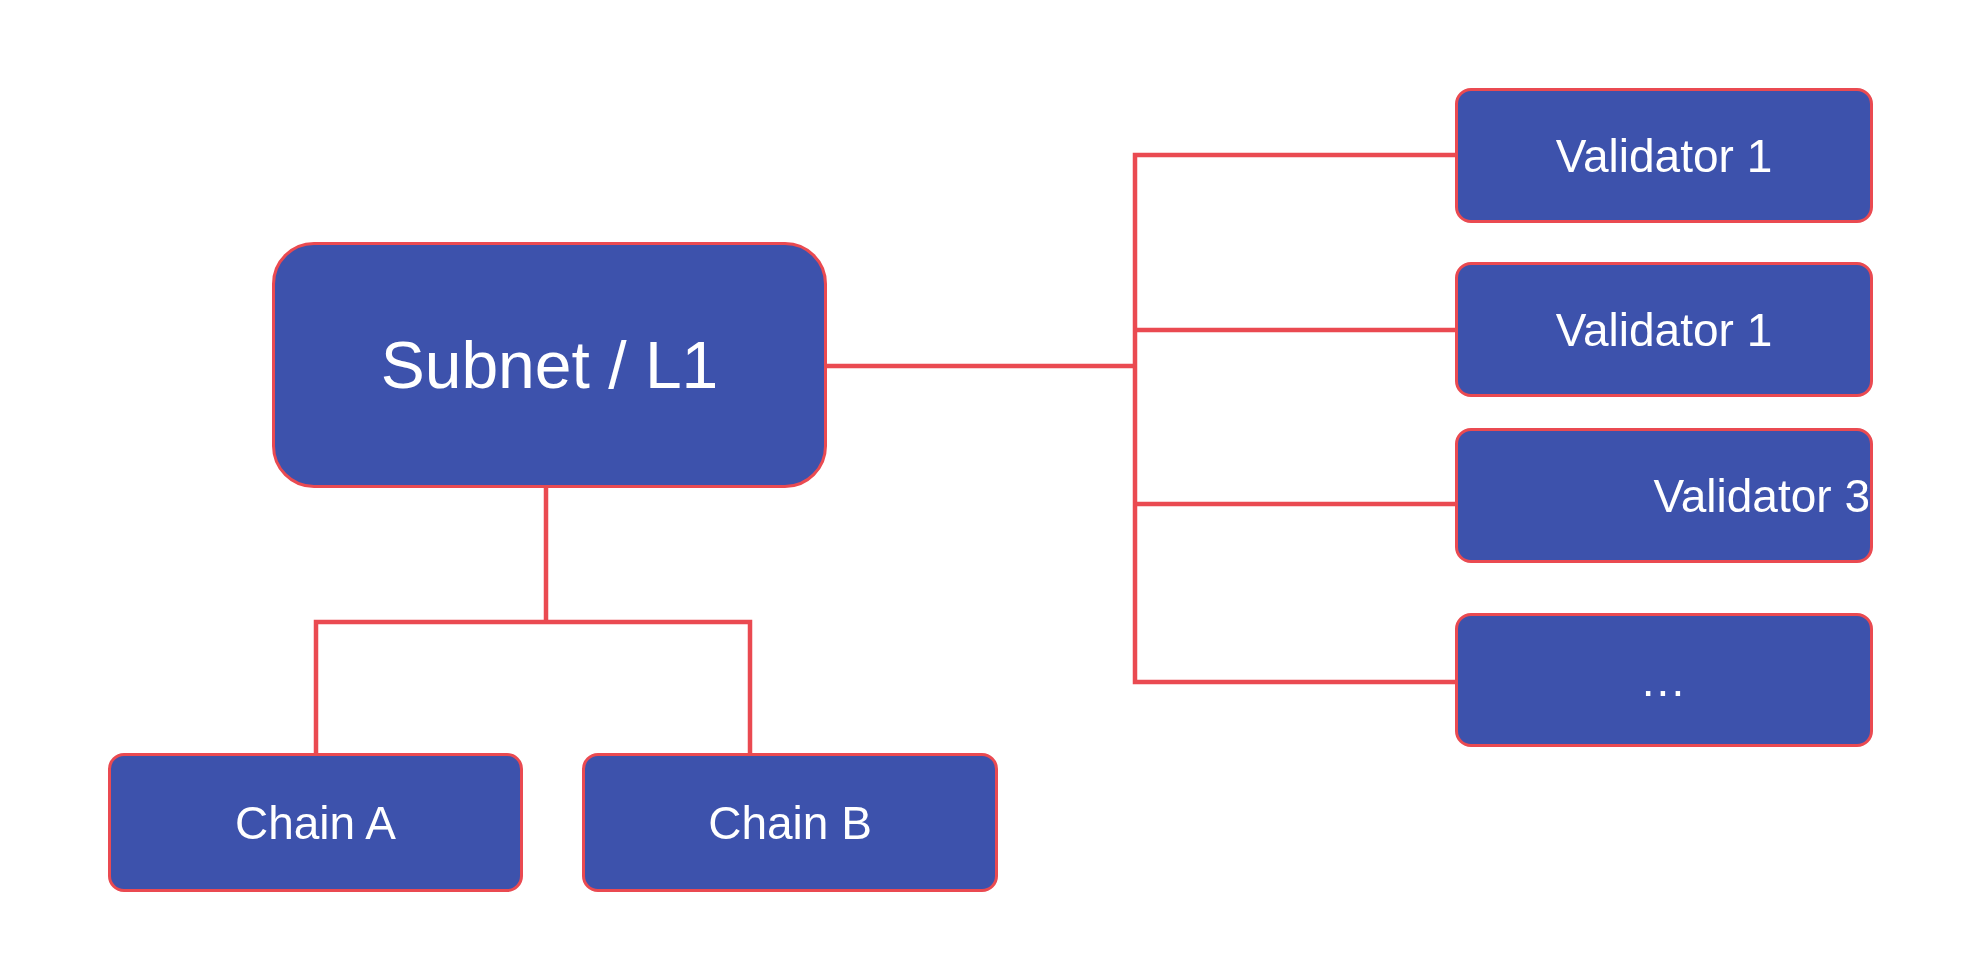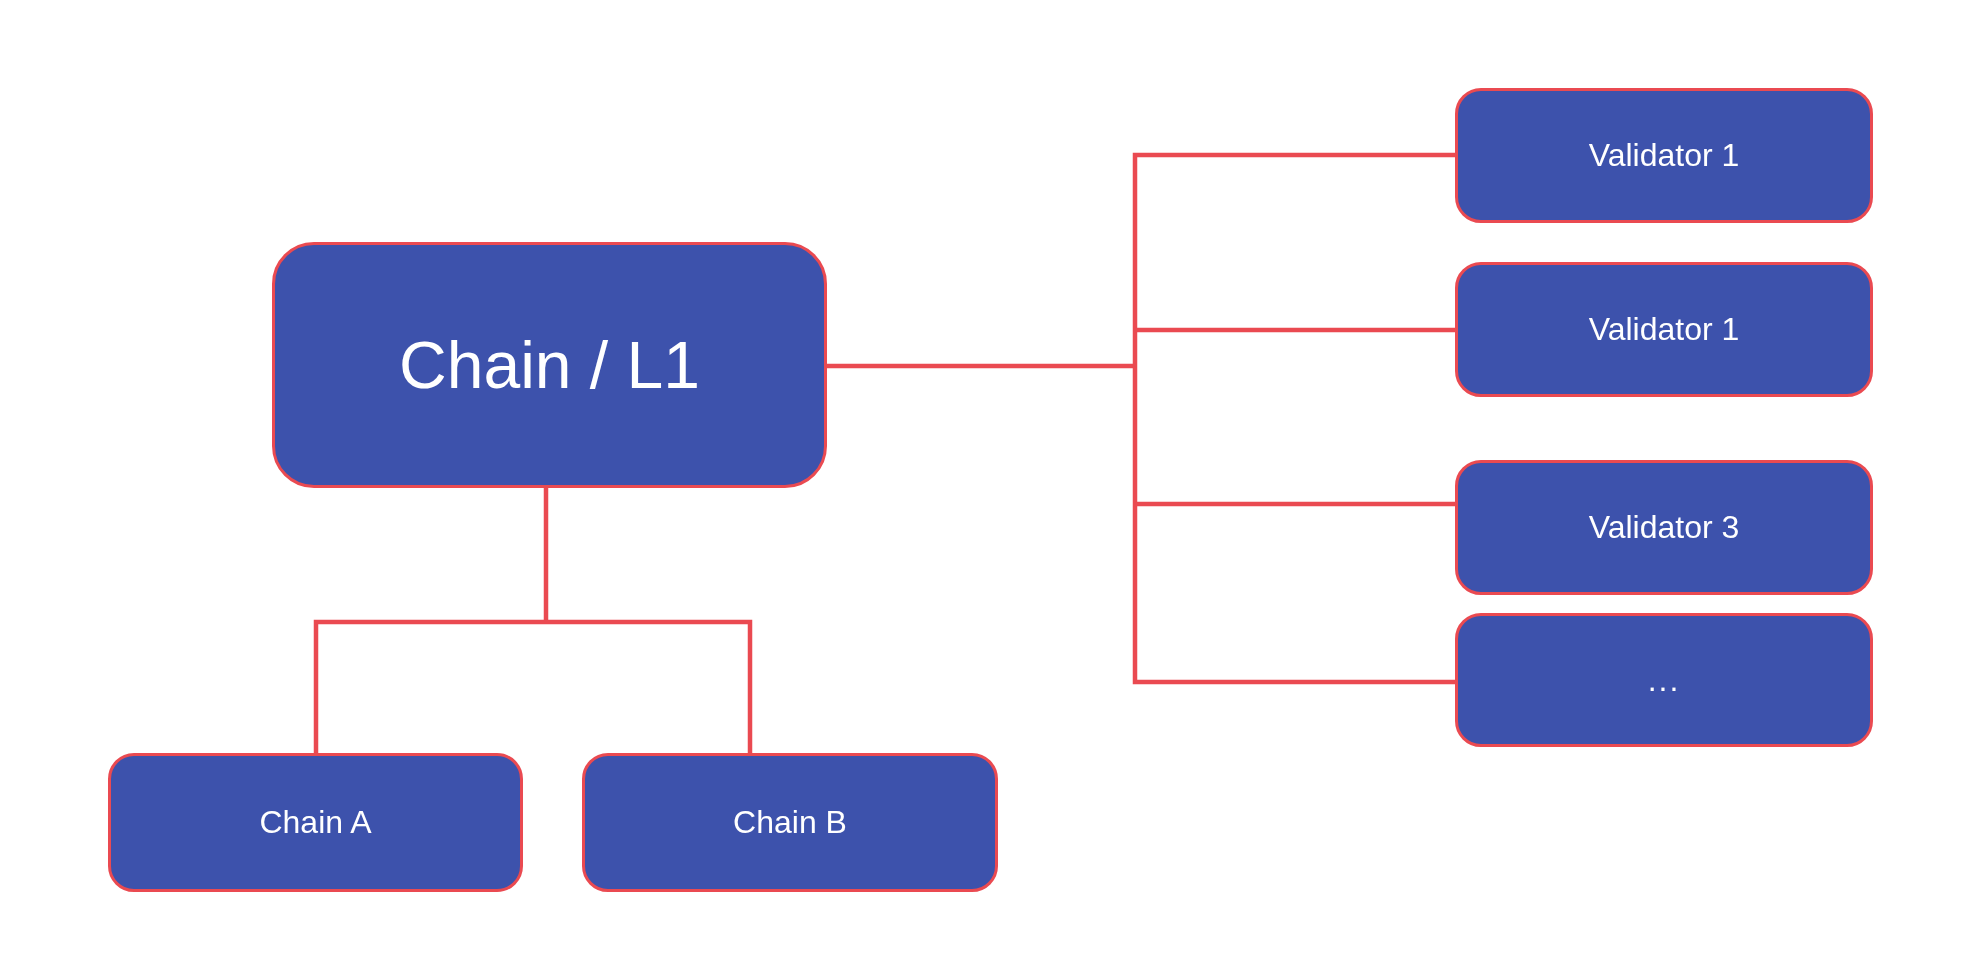--- a/index.html
+++ b/index.html
@@ -41,29 +41,29 @@
     justify-content: center;
     text-align: center;
   }
   .node-root {
     left: 272px; top: 242px;
     width: 555px; height: 246px;
     border-radius: 42px;
     font-size: 66px;
   }
   .node-sm {
-    border-radius: 26px;
-    font-size: 32px;
+    border-radius: 16px;
+    font-size: 46px;
   }
   .node-chain-a { left: 108px; top: 753px; width: 415px; height: 139px; }
   .node-chain-b { left: 582px; top: 753px; width: 416px; height: 139px; }
   .node-validator { left: 1455px; width: 418px; height: 135px; }
   .node-validator-1 { top: 88px; }
   .node-validator-2 { top: 262px; }
-  .node-validator-3 { top: 460px; }
+  .node-validator-3 { top: 428px; justify-content: flex-end; }
   .node-validator-more { top: 613px; height: 134px; letter-spacing: 2px; }
 </style>
 </head>
 <body>
 
 <div class="canvas">
 
   <svg class="connectors" viewBox="0 0 1972 960" xmlns="http://www.w3.org/2000/svg" aria-hidden="true">
 
     <path d="M 827 366 H 1135"></path>
@@ -73,21 +73,21 @@
     <path d="M 1135 330 H 1456"></path>
 
     <path d="M 1135 504 H 1456"></path>
 
     <path d="M 546 488 V 622"></path>
 
     <path d="M 316 754 V 622 H 750 V 754"></path>
   </svg>
 
   <div class="node node-root">
-    <span>Chain / L1</span>
+    <span>Subnet / L1</span>
   </div>
 
   <div class="node node-sm node-chain-b">
     <span>Chain B</span>
   </div>
 
   <div class="node node-sm node-chain-a">
     <span>Chain A</span>
   </div>
 

